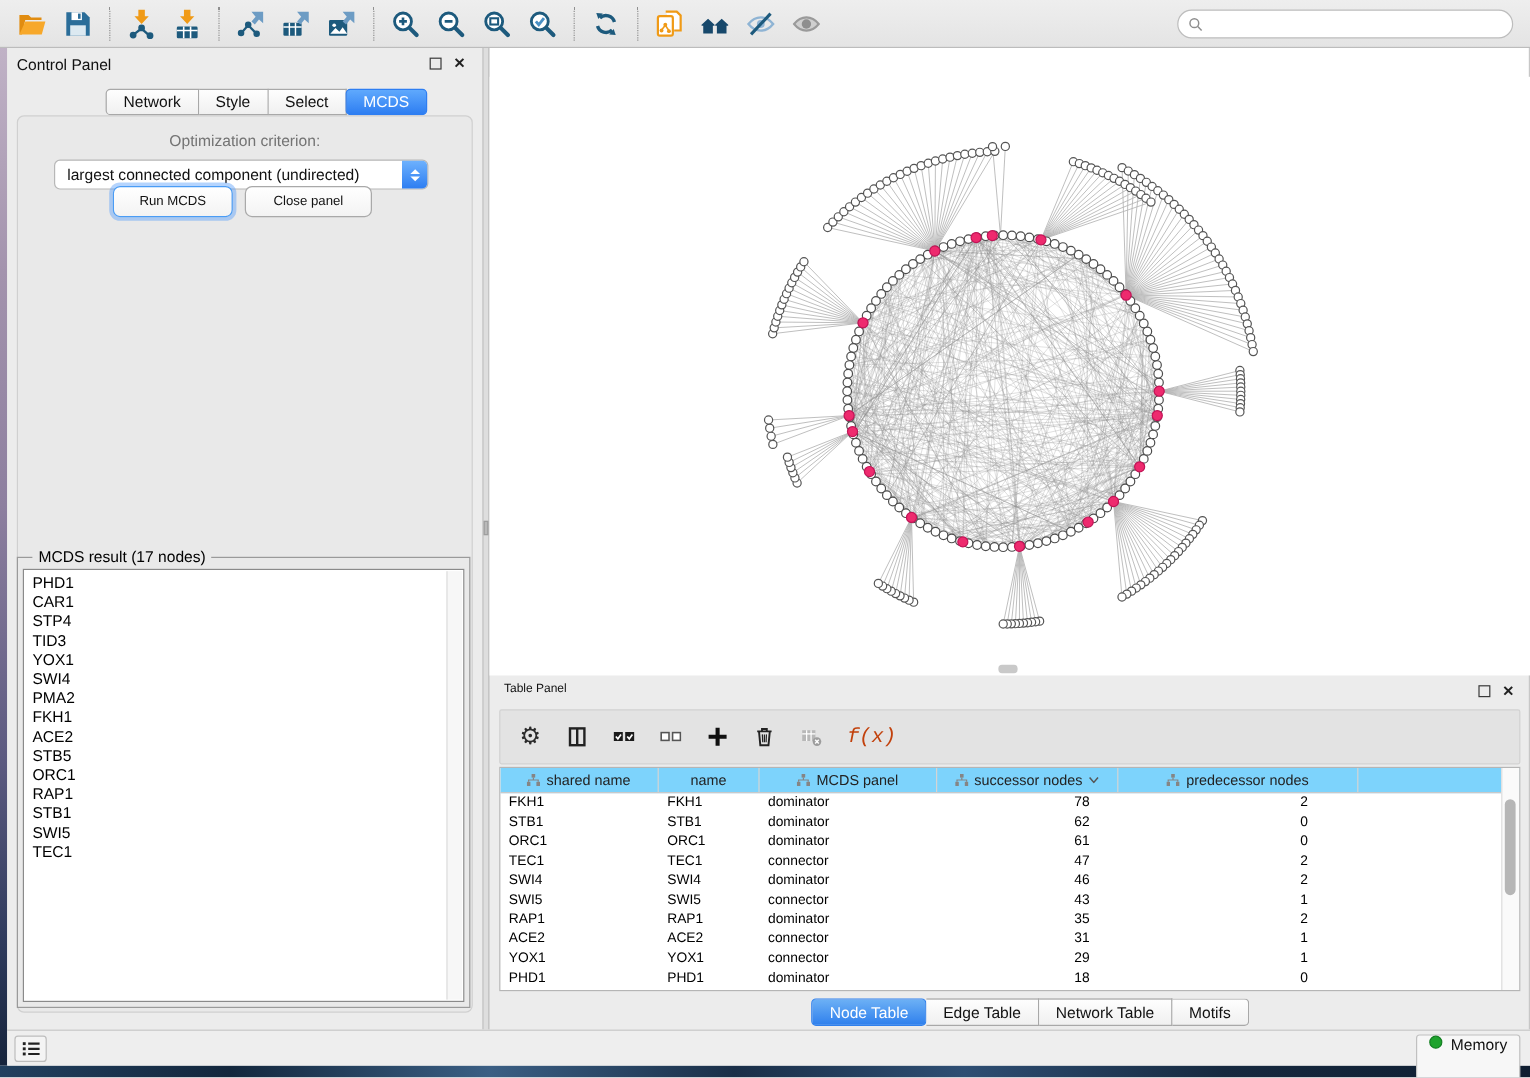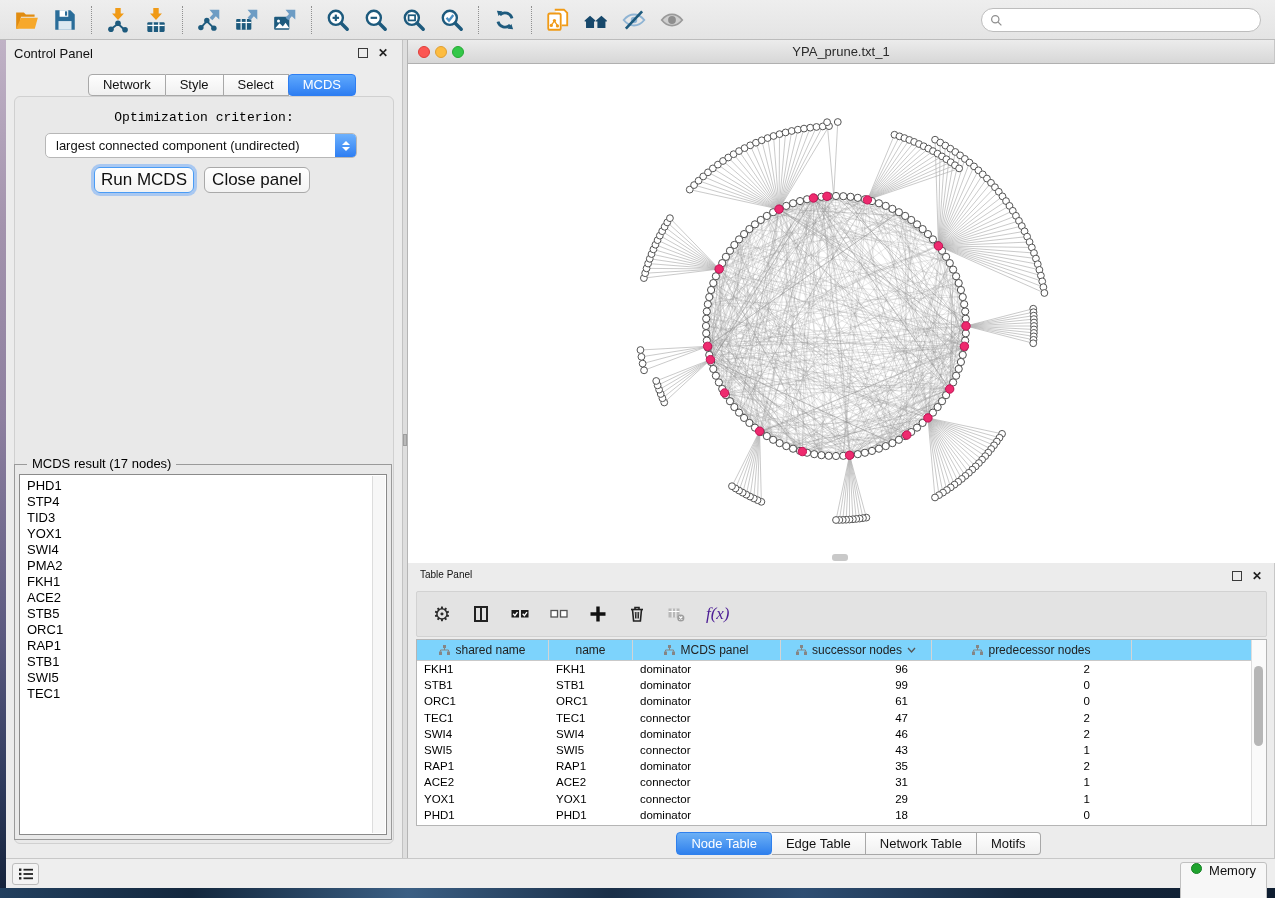--- a/index.html
+++ b/index.html
@@ -33,31 +33,31 @@
   .cp-float { right:34px; top:8px; }
   .cp-close { right:14px; top:8px; }
   .seg-tabs { position:absolute; top:34px; left:0; width:100%; display:flex; justify-content:center;padding-left:36px; }
   .seg { height:22px; line-height:20px; font-size:13px; padding:0 14px; background:linear-gradient(#fefefe,#f0f0f0);
     border:1px solid #a8a8a8; border-left:none; color:#111; }
   .seg:first-child { border-left:1px solid #a8a8a8; border-radius:4px 0 0 4px; }
   .seg:last-child { border-radius:0 4px 4px 0; }
   .seg.active { background:linear-gradient(#5fa9fd,#2e7ef2); color:#fff; border:1px solid #2e7ef2; border-radius:4px; margin-left:-1px; }
   .cp-inner { position:absolute; left:8px; right:8px; top:56px; bottom:14px; background:#e9e9e9;
     border:1px solid #d0d0d0; border-radius:6px; }
-  .opt-label { position:absolute; left:0; right:0; top:70px; text-align:center; font-size:13px; color:#000000;font-family:Liberation Mono, monospace; }
+  .opt-label { position:absolute; left:0; right:0; top:70px; text-align:center; font-size:13px; color:#737373; }
   .cp-select { position:absolute; left:39px; top:93px; width:312px; height:25px; background:#fff;
     border:1px solid #b7b7b7; border-radius:5px; display:flex; align-items:center; }
   .cp-select .val { flex:1; font-size:13px; color:#111; padding-left:10px; white-space:nowrap; overflow:hidden; }
   .cp-select .spin { width:21px; height:100%; border-radius:0 4px 4px 0;
     background:linear-gradient(#6db1fd,#2e7ef2); display:flex; flex-direction:column; align-items:center; justify-content:center; gap:2px; }
   .spin i { display:block; width:0; height:0; border-left:4px solid transparent; border-right:4px solid transparent; }
   .spin .up { border-bottom:4px solid #fff; }
   .spin .dn { border-top:4px solid #fff; }
-  .cp-btn { position:absolute; top:127px; height:26px; background:linear-gradient(#ffffff,#f3f3f3);
-    border:1px solid #a9a9a9; border-radius:6px; font-size:17px; color:#111;
+  .cp-btn { position:absolute; top:115px; height:26px; background:linear-gradient(#ffffff,#f3f3f3);
+    border:1px solid #a9a9a9; border-radius:6px; font-size:11px; color:#111;
     display:flex; align-items:center; justify-content:center; font-family:"Liberation Sans",sans-serif;text-align:right; }
   .btn-run { left:88px; width:100px; border:1px solid #4a9cf5; box-shadow:0 0 0 3px rgba(90,160,250,.45); }
   .btn-closep { left:198px; width:106px; }
   .mcds-group { position:absolute; left:8px; right:10px; top:424px; bottom:18px; border:1px solid #9a9a9a; }
   .mcds-legend { position:absolute; left:12px; top:-9px; background:#e9e9e9; padding:0 5px; font-size:13px; color:#000; }
   .mcds-list { position:absolute; left:4px; right:4px; top:9px; bottom:4px; background:#fff;
     border:1px solid #8a8a8a; overflow:hidden; }
   .mcds-items { position:absolute; left:7px; top:3px; right:18px; }
   .mcds-item { font-size:13px; line-height:16px; color:#000; }
   .mcds-track { position:absolute; right:1px; top:1px; bottom:1px; width:13px; background:#f7f7f7; border-left:1px solid #ddd; }
@@ -82,21 +82,21 @@
   
   .table-panel { position:absolute; left:408px; top:563px; width:867px; height:295px; background:#ececec; border-right:1px solid #c7c7c7; }
   .tp-title { position:absolute; left:12px; top:6px; font-size:10px; color:#111; }
   .tp-float { right:32px; top:8px; }
   .tp-close { right:12px; top:8px; }
   .tp-toolbar { position:absolute; left:8px; top:28px; width:851px; height:46px; background:#e3e3e3;
     border:1px solid #d2d2d2; border-radius:2px; display:flex; align-items:center; gap:21px; padding-left:16px; }
   .tp-tool { display:flex; align-items:center; justify-content:center; height:24px; }
   .tp-tool svg { width:18px; height:18px; }
   .tool-gear { font-size:20px; color:#2b2b2b; line-height:20px; }
-  .tool-fx { font-family:Liberation Serif, serif; font-style:italic; font-size:17px; color:#4c1d95; }
+  .tool-fx { font-family:Liberation Mono, monospace; font-style:italic; font-size:17px; color:#c2410c; }
   .tbl { position:absolute; left:8px; top:76px; width:851px; height:187px; background:#fff; border:1px solid #b5b5b5; overflow:hidden; }
   .tbl-head { display:flex; height:21px; background:#7dd3fc; border-bottom:1px solid #c9c9c9; }
   .th { display:flex; align-items:center; justify-content:center; gap:5px; font-size:12px; color:#222;
     border-right:1px solid #d4d4d4; height:100%; }
   .th.filler { border-right:none; }
   .tr { display:flex; height:16.2px; }
   .td { font-size:11.5px; color:#000; line-height:16px; white-space:nowrap; overflow:hidden; }
   .td.l { padding-left:7px; text-align:left; }
   .td.r1 { text-align:right; padding-right:24px; }
   .td.r2 { text-align:right; padding-right:42px; }
@@ -305,20 +305,21 @@
     </div>
 
     <div class="cp-btn btn-run">Run MCDS</div>
     <div class="cp-btn btn-closep">Close panel</div>
 
     <div class="mcds-group">
       <div class="mcds-legend">MCDS result (17 nodes)</div>
       <div class="mcds-list">
         <div class="mcds-items" id="mcds-items">
             <div class="mcds-item">PHD1</div>
+            <div class="mcds-item">CAR1</div>
             <div class="mcds-item">STP4</div>
             <div class="mcds-item">TID3</div>
             <div class="mcds-item">YOX1</div>
             <div class="mcds-item">SWI4</div>
             <div class="mcds-item">PMA2</div>
             <div class="mcds-item">FKH1</div>
             <div class="mcds-item">ACE2</div>
             <div class="mcds-item">STB5</div>
             <div class="mcds-item">ORC1</div>
             <div class="mcds-item">RAP1</div>
@@ -329,26 +330,20 @@
         <div class="mcds-track"></div>
       </div>
     </div>
   </div>
 
   <div class="divider">
     <div class="divider-handle"></div>
   </div>
 
   <div class="net-window">
-    <div class="net-titlebar">
-      <div class="traffic t-red"></div>
-      <div class="traffic t-yellow"></div>
-      <div class="traffic t-green"></div>
-      <div class="net-title">YPA_prune.txt_1</div>
-    </div>
     <div class="net-canvas">
       <svg id="net-svg" width="867" height="499">
           <g>
             <line x1="558" y1="262" x2="550.7048329400877" y2="219.06372194582826" stroke="#8f8f8f" stroke-width="0.7" opacity="0.33"></line>
             <line x1="558" y1="262" x2="556.1632324073706" y2="283.7758090296158" stroke="#8f8f8f" stroke-width="0.7" opacity="0.33"></line>
             <line x1="558" y1="262" x2="385.06372194582826" y2="384.7048329400878" stroke="#8f8f8f" stroke-width="0.7" opacity="0.33"></line>
             <line x1="558" y1="262" x2="298.81741271387847" y2="276.55538189343" stroke="#8f8f8f" stroke-width="0.7" opacity="0.33"></line>
             <line x1="558" y1="262" x2="321.97708703529617" y2="186.77273149662523" stroke="#8f8f8f" stroke-width="0.7" opacity="0.33"></line>
             <line x1="558" y1="262" x2="301.2593714163629" y2="233.0722785856791" stroke="#8f8f8f" stroke-width="0.7" opacity="0.33"></line>
             <line x1="558" y1="262" x2="442.55538189343" y2="132.81741271387847" stroke="#8f8f8f" stroke-width="0.7" opacity="0.33"></line>
@@ -1445,28 +1440,28 @@
             </svg>
             <span>predecessor nodes</span>
           </div>
           <div class="th filler" style="flex: 1 1 0%;"></div>
         </div>
       <div id="tbl-body">
           <div class="tr">
             <div class="td l" style="width: 132px;">FKH1</div>
             <div class="td l" style="width: 84px;">FKH1</div>
             <div class="td l" style="width: 148px;">dominator</div>
-            <div class="td r1" style="width: 151px;">96</div>
+            <div class="td r1" style="width: 151px;">78</div>
             <div class="td r2" style="width: 200px;">2</div>
           </div>
           <div class="tr">
             <div class="td l" style="width: 132px;">STB1</div>
             <div class="td l" style="width: 84px;">STB1</div>
             <div class="td l" style="width: 148px;">dominator</div>
-            <div class="td r1" style="width: 151px;">99</div>
+            <div class="td r1" style="width: 151px;">62</div>
             <div class="td r2" style="width: 200px;">0</div>
           </div>
           <div class="tr">
             <div class="td l" style="width: 132px;">ORC1</div>
             <div class="td l" style="width: 84px;">ORC1</div>
             <div class="td l" style="width: 148px;">dominator</div>
             <div class="td r1" style="width: 151px;">61</div>
             <div class="td r2" style="width: 200px;">0</div>
           </div>
           <div class="tr">

